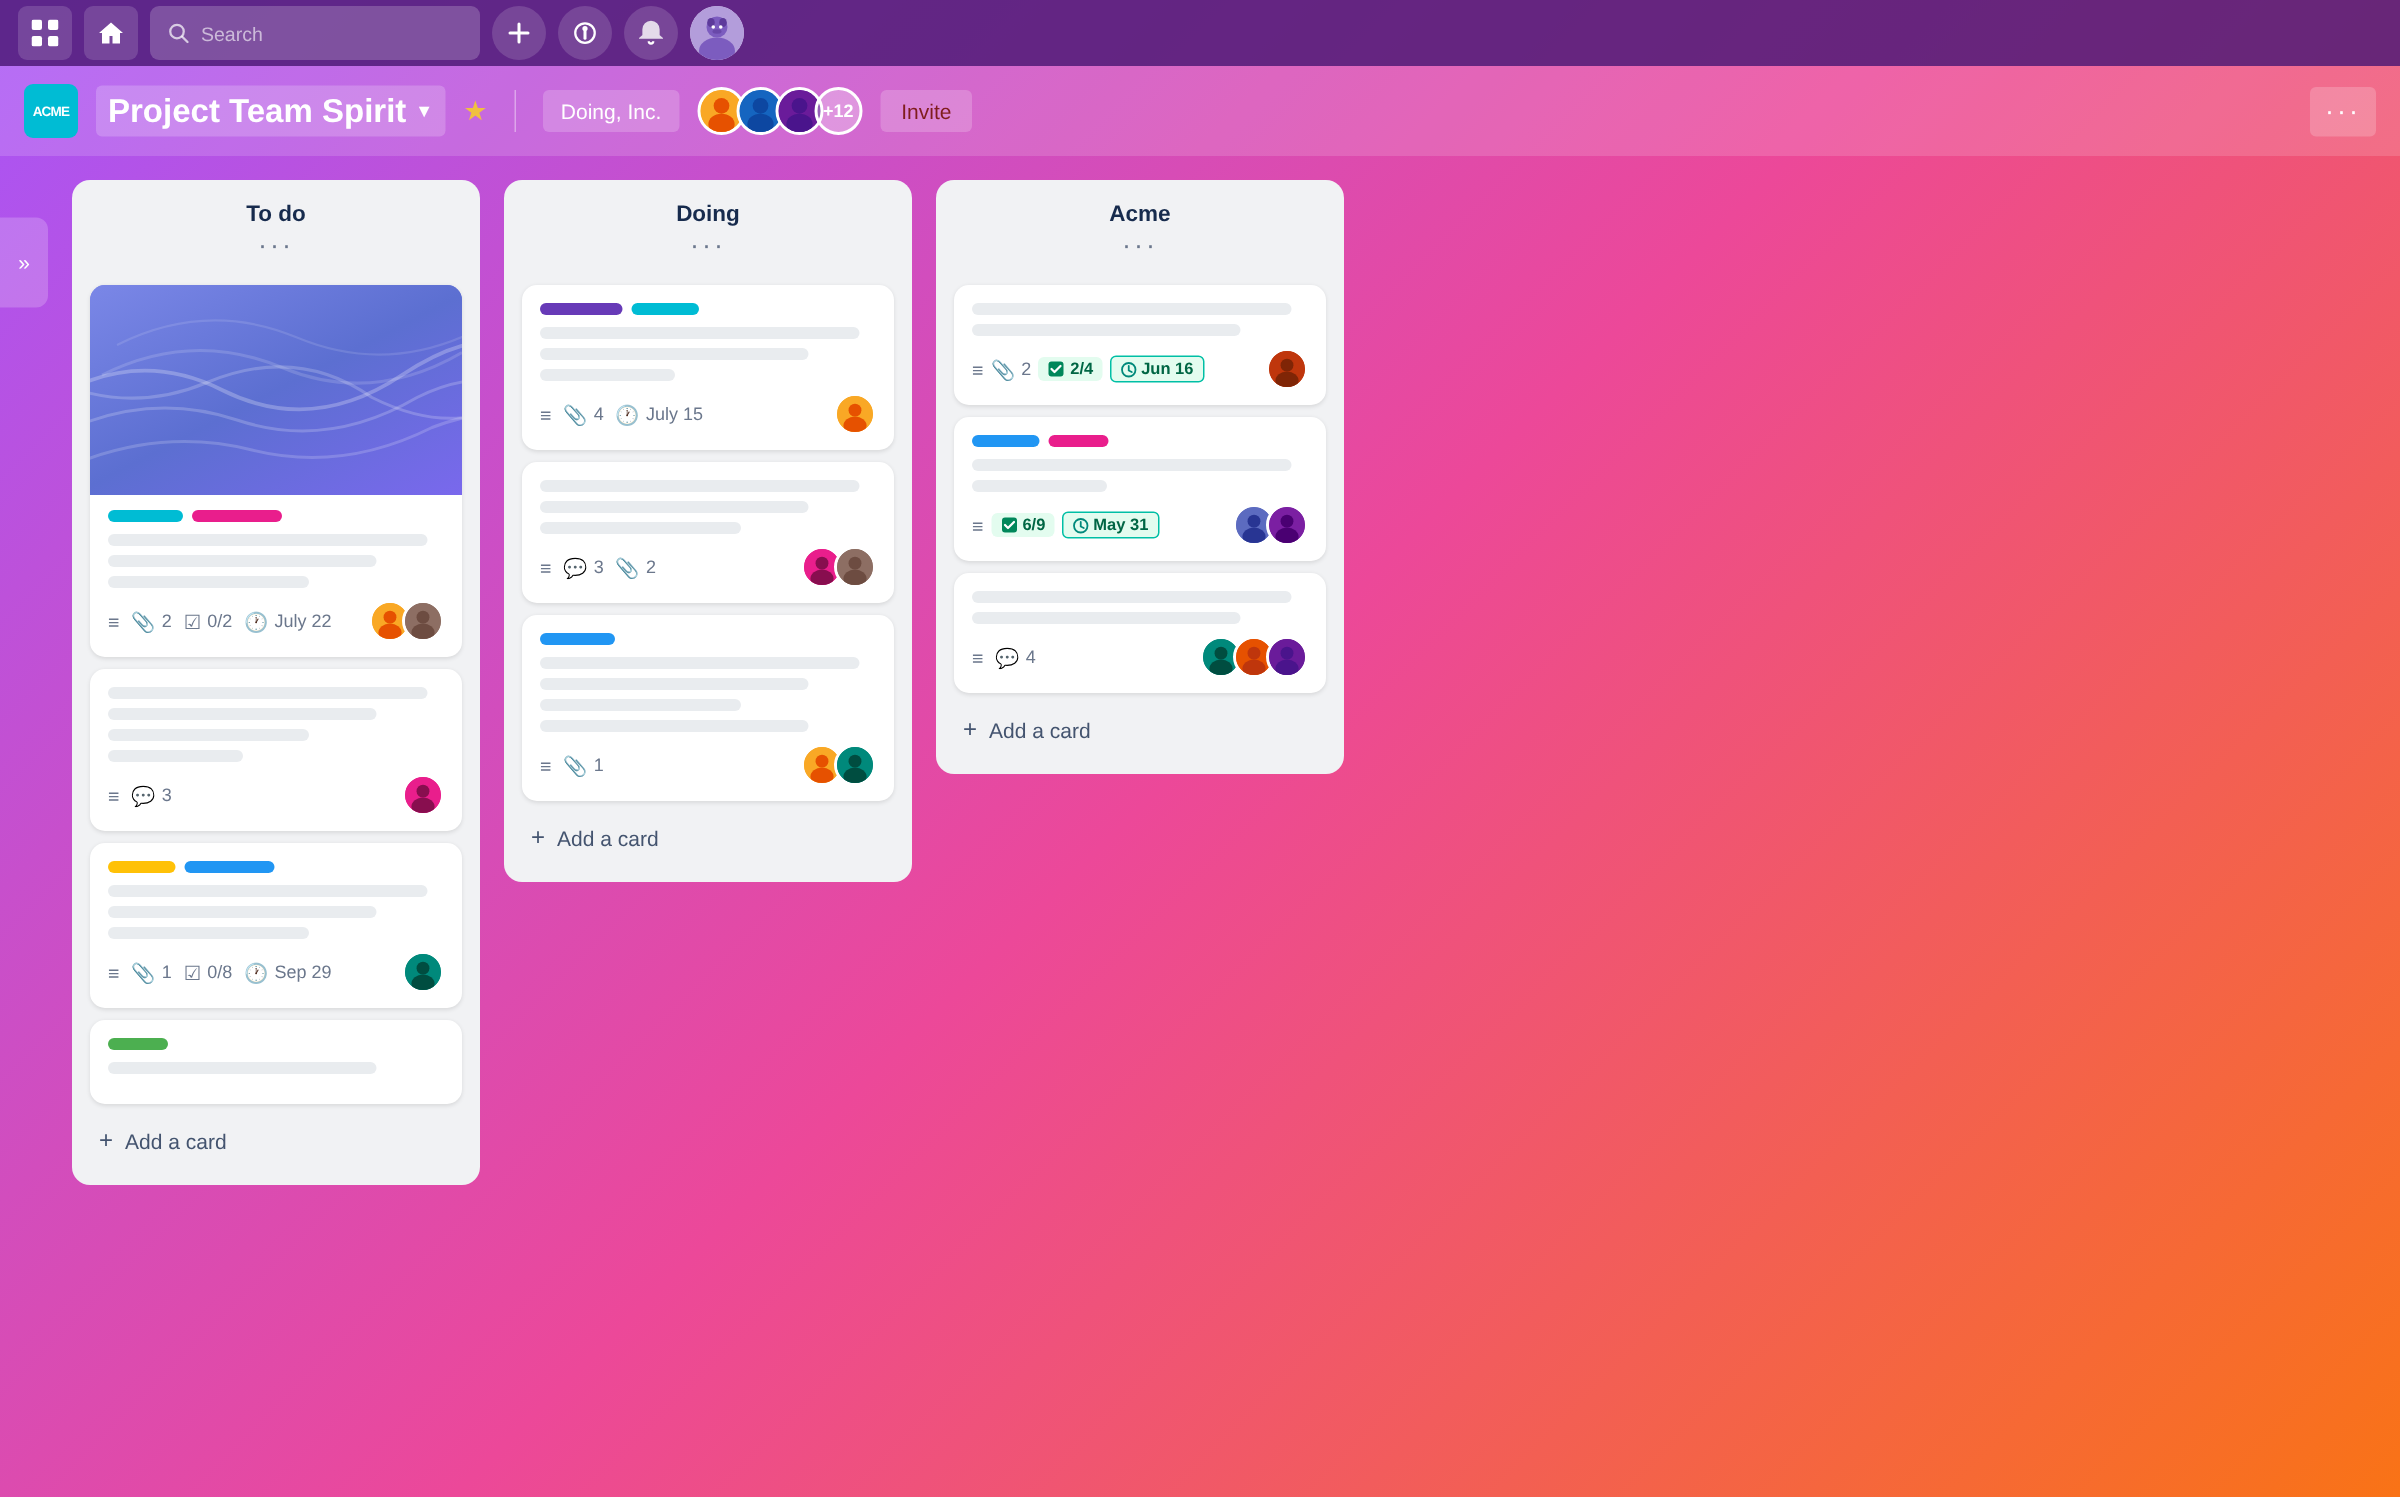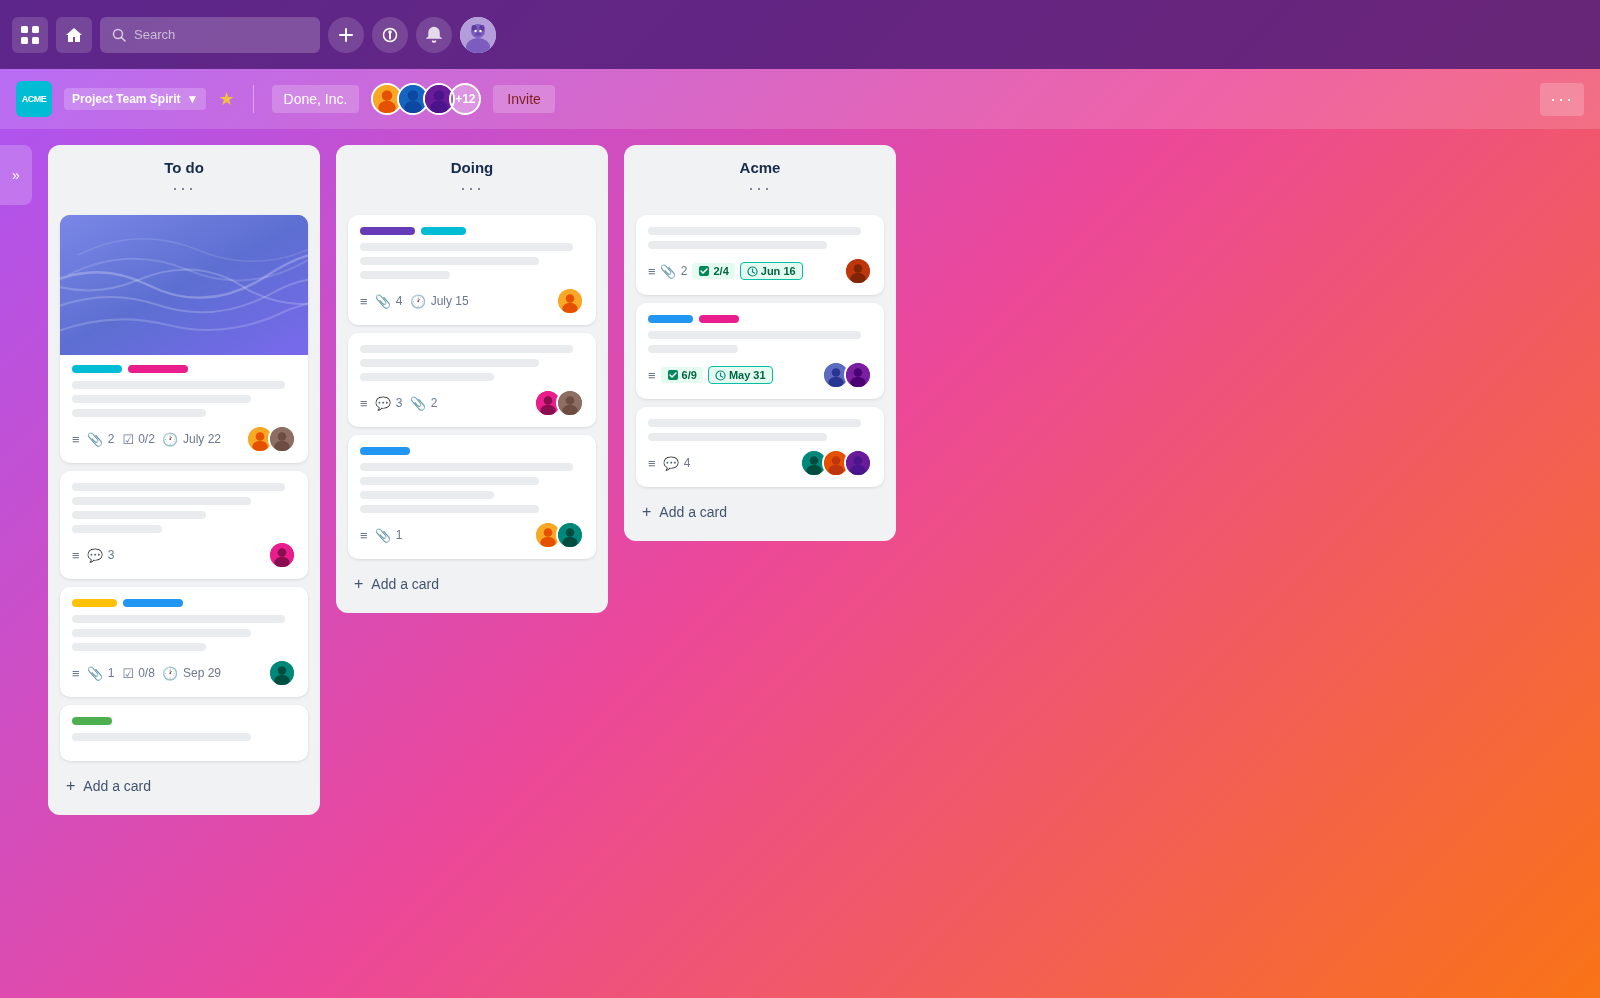--- a/index.html
+++ b/index.html
@@ -6,21 +6,21 @@
     body {
       font-family: -apple-system, BlinkMacSystemFont, 'Segoe UI', sans-serif;
       width: 1600px;
       height: 998px;
       overflow: hidden;
       background: linear-gradient(135deg, #a855f7 0%, #ec4899 50%, #f97316 100%);
     }
 
     
     .top-nav {
-      height: 69px;
+      height: 44px;
       background: rgba(80, 30, 120, 0.85);
       display: flex;
       align-items: center;
       padding: 0 12px;
       gap: 8px;
     }
     .nav-grid-btn {
       width: 36px; height: 36px;
       background: rgba(255,255,255,0.15);
       border-radius: 6px;
@@ -104,21 +104,21 @@
     }
     .board-name-wrap {
       display: flex; align-items: center; gap: 6px;
       background: rgba(255,255,255,0.2);
       border-radius: 4px;
       padding: 4px 8px;
       cursor: pointer;
     }
     .board-name {
       color: white;
-      font-size: 12px;
+      font-size: 22px;
       font-weight: 700;
     }
     .board-chevron { color: white; font-size: 12px; }
     .board-star { color: #f0c040; font-size: 18px; cursor: pointer; }
     .board-divider { width: 1px; height: 28px; background: rgba(255,255,255,0.4); margin: 0 6px; }
     .workspace-name-btn {
       background: rgba(255,255,255,0.2);
       color: white;
       border: none;
       border-radius: 4px;
@@ -381,21 +381,21 @@
 <div class="board-header">
   <div class="workspace-chip">
     <span style="font-size:9px;letter-spacing:-0.5px;">ACME</span>
   </div>
   <div class="board-name-wrap">
     <span class="board-name">Project Team Spirit</span>
     <span class="board-chevron">▼</span>
   </div>
   <span class="board-star">★</span>
   <div class="board-divider"></div>
-  <button class="workspace-name-btn">Done, Inc.</button>
+  <button class="workspace-name-btn">Doing, Inc.</button>
   <div class="member-avatars">
 
     <div class="member-avatar" style="background:#f9a825;">
       <svg width="32" height="32" viewBox="0 0 32 32">
         <circle cx="16" cy="16" r="16" fill="#f9a825"></circle>
         <circle cx="16" cy="12" r="6" fill="#e65100"></circle>
         <ellipse cx="16" cy="26" rx="10" ry="8" fill="#e65100"></ellipse>
       </svg>
     </div>
 

